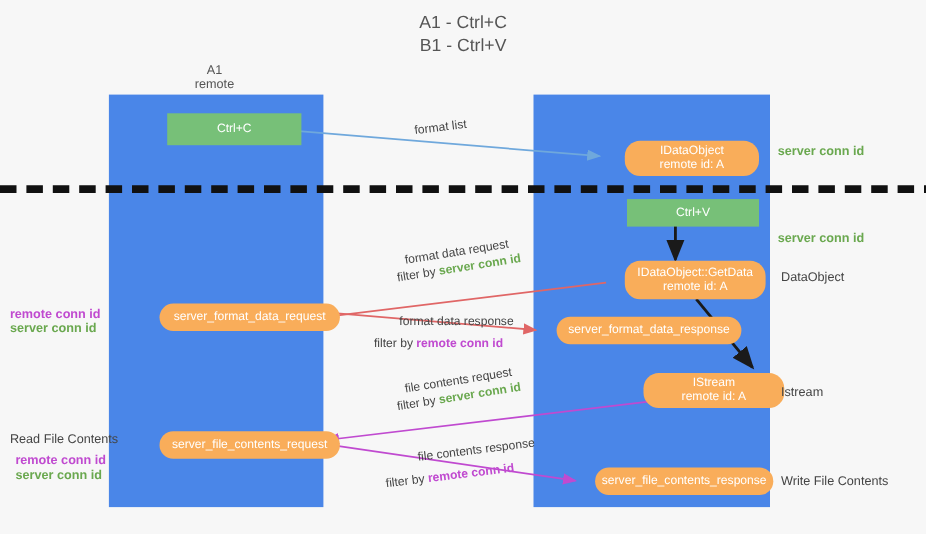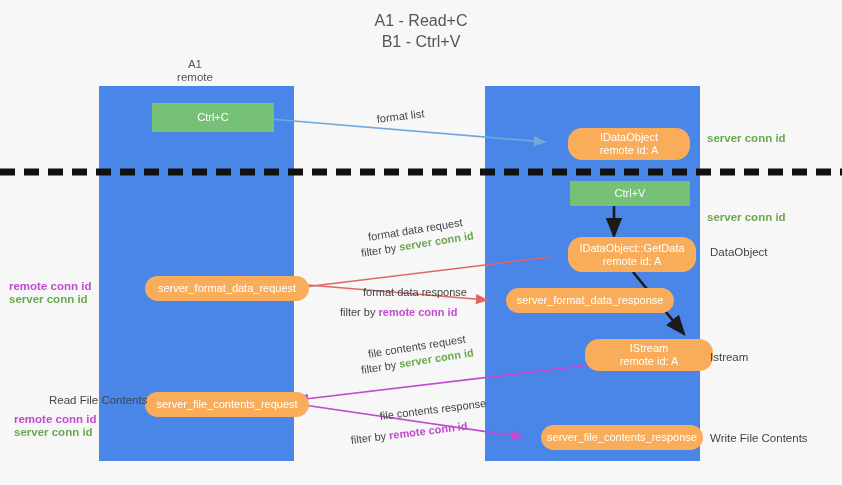--- a/index.html
+++ b/index.html
@@ -40,21 +40,21 @@
   .annot .p{color:#c04ad0;font-weight:bold;}
 
   .rot-6{transform:rotate(-7deg);transform-origin:left top;}
   .rot-9{transform:rotate(-9deg);transform-origin:left top;}
 </style>
 </head>
 <body>
 
 <div id="stage">
 
-  <div class="title">A1 - Read+C
+  <div class="title">A1 - Ctrl+C
 B1 - Ctrl+V</div>
 
   <div class="lane-head" style="left:128px;top:58px;width:134px;">
     <div>A1</div>
     <div>remote</div>
   </div>
   <div class="lane-head" style="left:532px;top:58px;width:150px;margin-top:39px;">
     <div>B1</div>
     <div>connection</div>
   </div>
@@ -118,21 +118,21 @@
 
   <div class="lbl green" style="left:707px;top:131px;">server conn id</div>
   <div class="lbl green" style="left:707px;top:210px;">server conn id</div>
   <div class="lbl dark" style="left:710px;top:245px;">DataObject</div>
   <div class="lbl dark" style="left:710px;top:350px;">Istream</div>
   <div class="lbl dark" style="left:710px;top:431px;">Write File Contents</div>
 
   <div class="lbl purple" style="left:9px;top:279px;">remote conn id</div>
   <div class="lbl green" style="left:9px;top:292px;">server conn id</div>
 
-  <div class="lbl dark" style="left:9px;top:393px;margin-left:40px;">Read File Contents</div>
+  <div class="lbl dark" style="left:9px;top:393px;">Read File Contents</div>
   <div class="lbl purple" style="left:14px;top:412px;">remote conn id</div>
   <div class="lbl green" style="left:14px;top:425px;">server conn id</div>
 
   <div class="annot rot-6" style="left:376px;top:112px;">format list</div>
 
   <div class="annot rot-9" style="left:367px;top:230px;">format data request</div>
   <div class="annot rot-9" style="left:360px;top:246px;">
     <span>filter by </span><span class="g">server conn id</span>
   </div>
 

